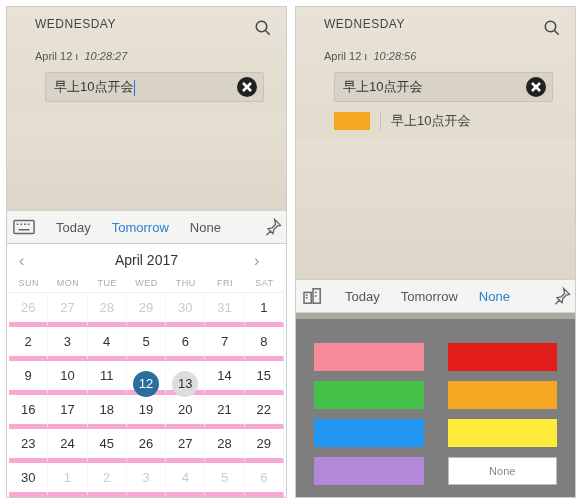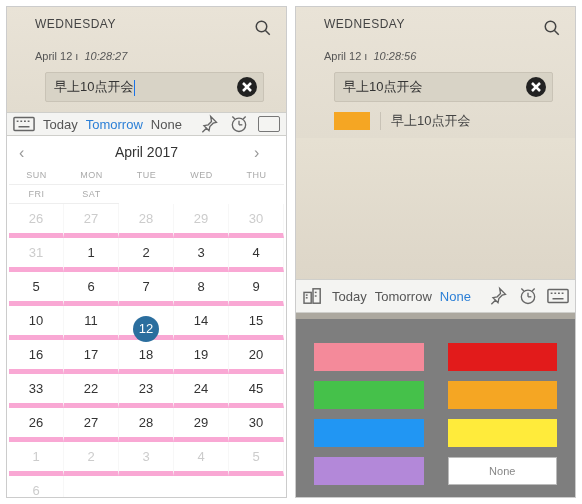--- a/index.html
+++ b/index.html
@@ -58,21 +58,21 @@
   .clear-btn svg { width:10px; height:10px; stroke:#fff; stroke-width:2.5; }
   .paper-fill { flex:1; background: linear-gradient(#e6e0d2,#ddd6c8); }
   .toolbar {
     height: 34px;
     background: #f4f4f2;
     border-top: 1px solid #cfcfcb;
     border-bottom: 1px solid #cfcfcb;
     display: flex;
     align-items: center;
     padding: 0 6px;
-    gap: 8px;
+    gap: 21px;
     font-size: 13px;
     color: #555;
   }
   .toolbar .icn { width:22px; height:22px; display:flex; align-items:center; justify-content:center; }
   .toolbar .icn svg { stroke:#666; fill:none; stroke-width:1.6; }
   .toolbar .spacer { flex:1; }
   .tomorrow-active { color:#2b7fd6; }
   .none-active { color:#2b7fd6; }
   .rect-icn { width:22px; height:16px; border:1.5px solid #777; border-radius:2px; }
   
@@ -85,21 +85,21 @@
     display:flex; align-items:center; justify-content:center;
     padding: 6px 0;
     position:relative;
     font-size:14px; color:#333;
   }
   .cal-nav { position:absolute; top:6px; width:20px; height:20px; color:#999; font-size:16px; }
   .cal-nav.left { left:10px; }
   .cal-nav.right { right:10px; }
   .cal-grid {
     display:grid;
-    grid-template-columns: repeat(5, 1fr);
+    grid-template-columns: repeat(7, 1fr);
     text-align:center;
   }
   .cal-dow {
     font-size:9px; color:#aaa; letter-spacing:0.5px;
     padding: 4px 0;
     border-bottom:1px solid #eee;
   }
   .cal-cell {
     height: 34px;
     border-bottom:5px solid #f9a8d4;
@@ -234,28 +234,31 @@
         <div class="cal-cell">5</div>
         <div class="cal-cell">6</div>
         <div class="cal-cell">7</div>
         <div class="cal-cell">8</div>
         <div class="cal-cell">9</div>
         <div class="cal-cell">10</div>
         <div class="cal-cell">11</div>
         <div class="cal-cell">
           <div class="sel today">12</div>
         </div>
+        <div class="cal-cell">
+          <div class="sel picked">13</div>
+        </div>
         <div class="cal-cell">14</div>
         <div class="cal-cell">15</div>
         <div class="cal-cell">16</div>
         <div class="cal-cell">17</div>
         <div class="cal-cell">18</div>
         <div class="cal-cell">19</div>
         <div class="cal-cell">20</div>
-        <div class="cal-cell">33</div>
+        <div class="cal-cell">21</div>
         <div class="cal-cell">22</div>
         <div class="cal-cell">23</div>
         <div class="cal-cell">24</div>
         <div class="cal-cell">45</div>
         <div class="cal-cell">26</div>
         <div class="cal-cell">27</div>
         <div class="cal-cell">28</div>
         <div class="cal-cell">29</div>
         <div class="cal-cell">30</div>
         <div class="cal-cell other">1</div>

